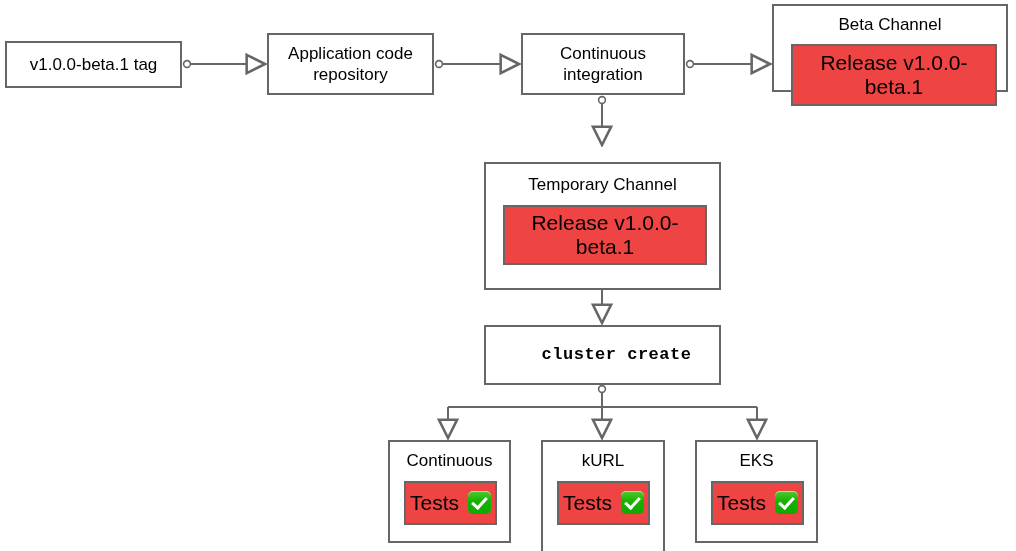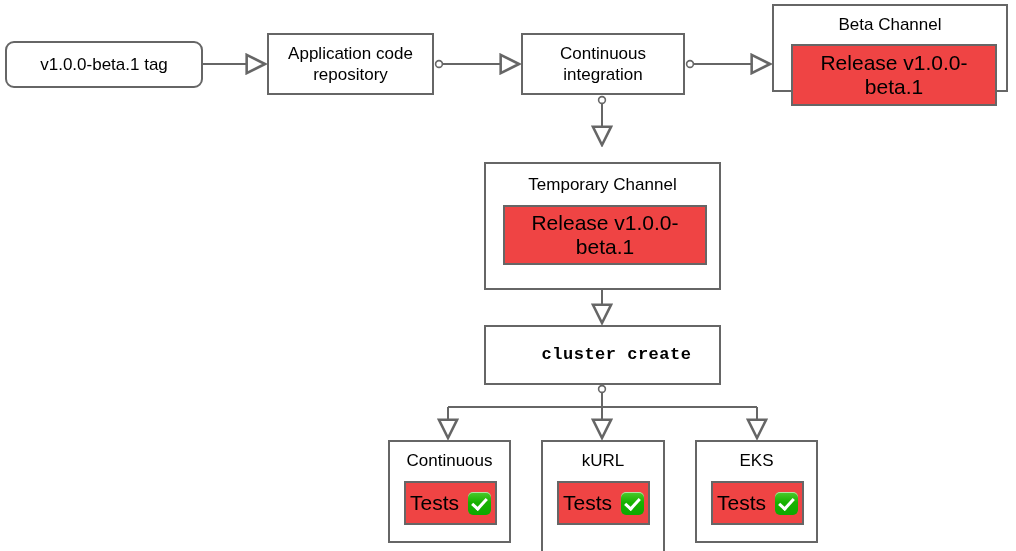--- a/index.html
+++ b/index.html
@@ -73,21 +73,21 @@
     background: #ef4444;
     display: flex;
     align-items: center;
     justify-content: center;
     text-align: center;
     color: #000000;
     font-size: 21px;
   }
   .child .label-row {
     display: flex;
-    align-items: flex-end;
+    align-items: flex-start;
     justify-content: center;
     gap: 9px;
   }
   
   .check-badge {
     display: inline-block;
     position: relative;
     width: 23px;
     height: 23px;
     border-radius: 5px;
@@ -150,21 +150,21 @@
         <circle cx="602" cy="389" r="3.4" fill="#ffffff" stroke="#666666" stroke-width="1.6"></circle>
         <path d="M 602 392.5 L 602 407 M 448 407 L 757 407 M 448 407 L 448 425 M 757 407 L 757 425"></path>
         <line x1="448" y1="420" x2="448" y2="438" marker-end="url(#arrow-open)"></line>
         <line x1="602" y1="407" x2="602" y2="438" marker-end="url(#arrow-open)"></line>
         <line x1="757" y1="420" x2="757" y2="438" marker-end="url(#arrow-open)"></line>
       </g>
 
     </g>
   </svg>
 
-  <div class="node" style="left:5px; top:41px; width:198px; height:47px;border-radius:9px;">
+  <div class="node" style="left:5px; top:41px; width:177px; height:47px;">
     <span>v1.0.0-beta.1 tag</span>
   </div>
 
   <div class="node" style="left:521px; top:33px; width:164px; height:62px; padding:0 10px;">
     <span>Continuous integration</span>
   </div>
 
   <div class="node" style="left:267px; top:33px; width:167px; height:62px; padding:0 10px;">
     <span>Application code repository</span>
   </div>

